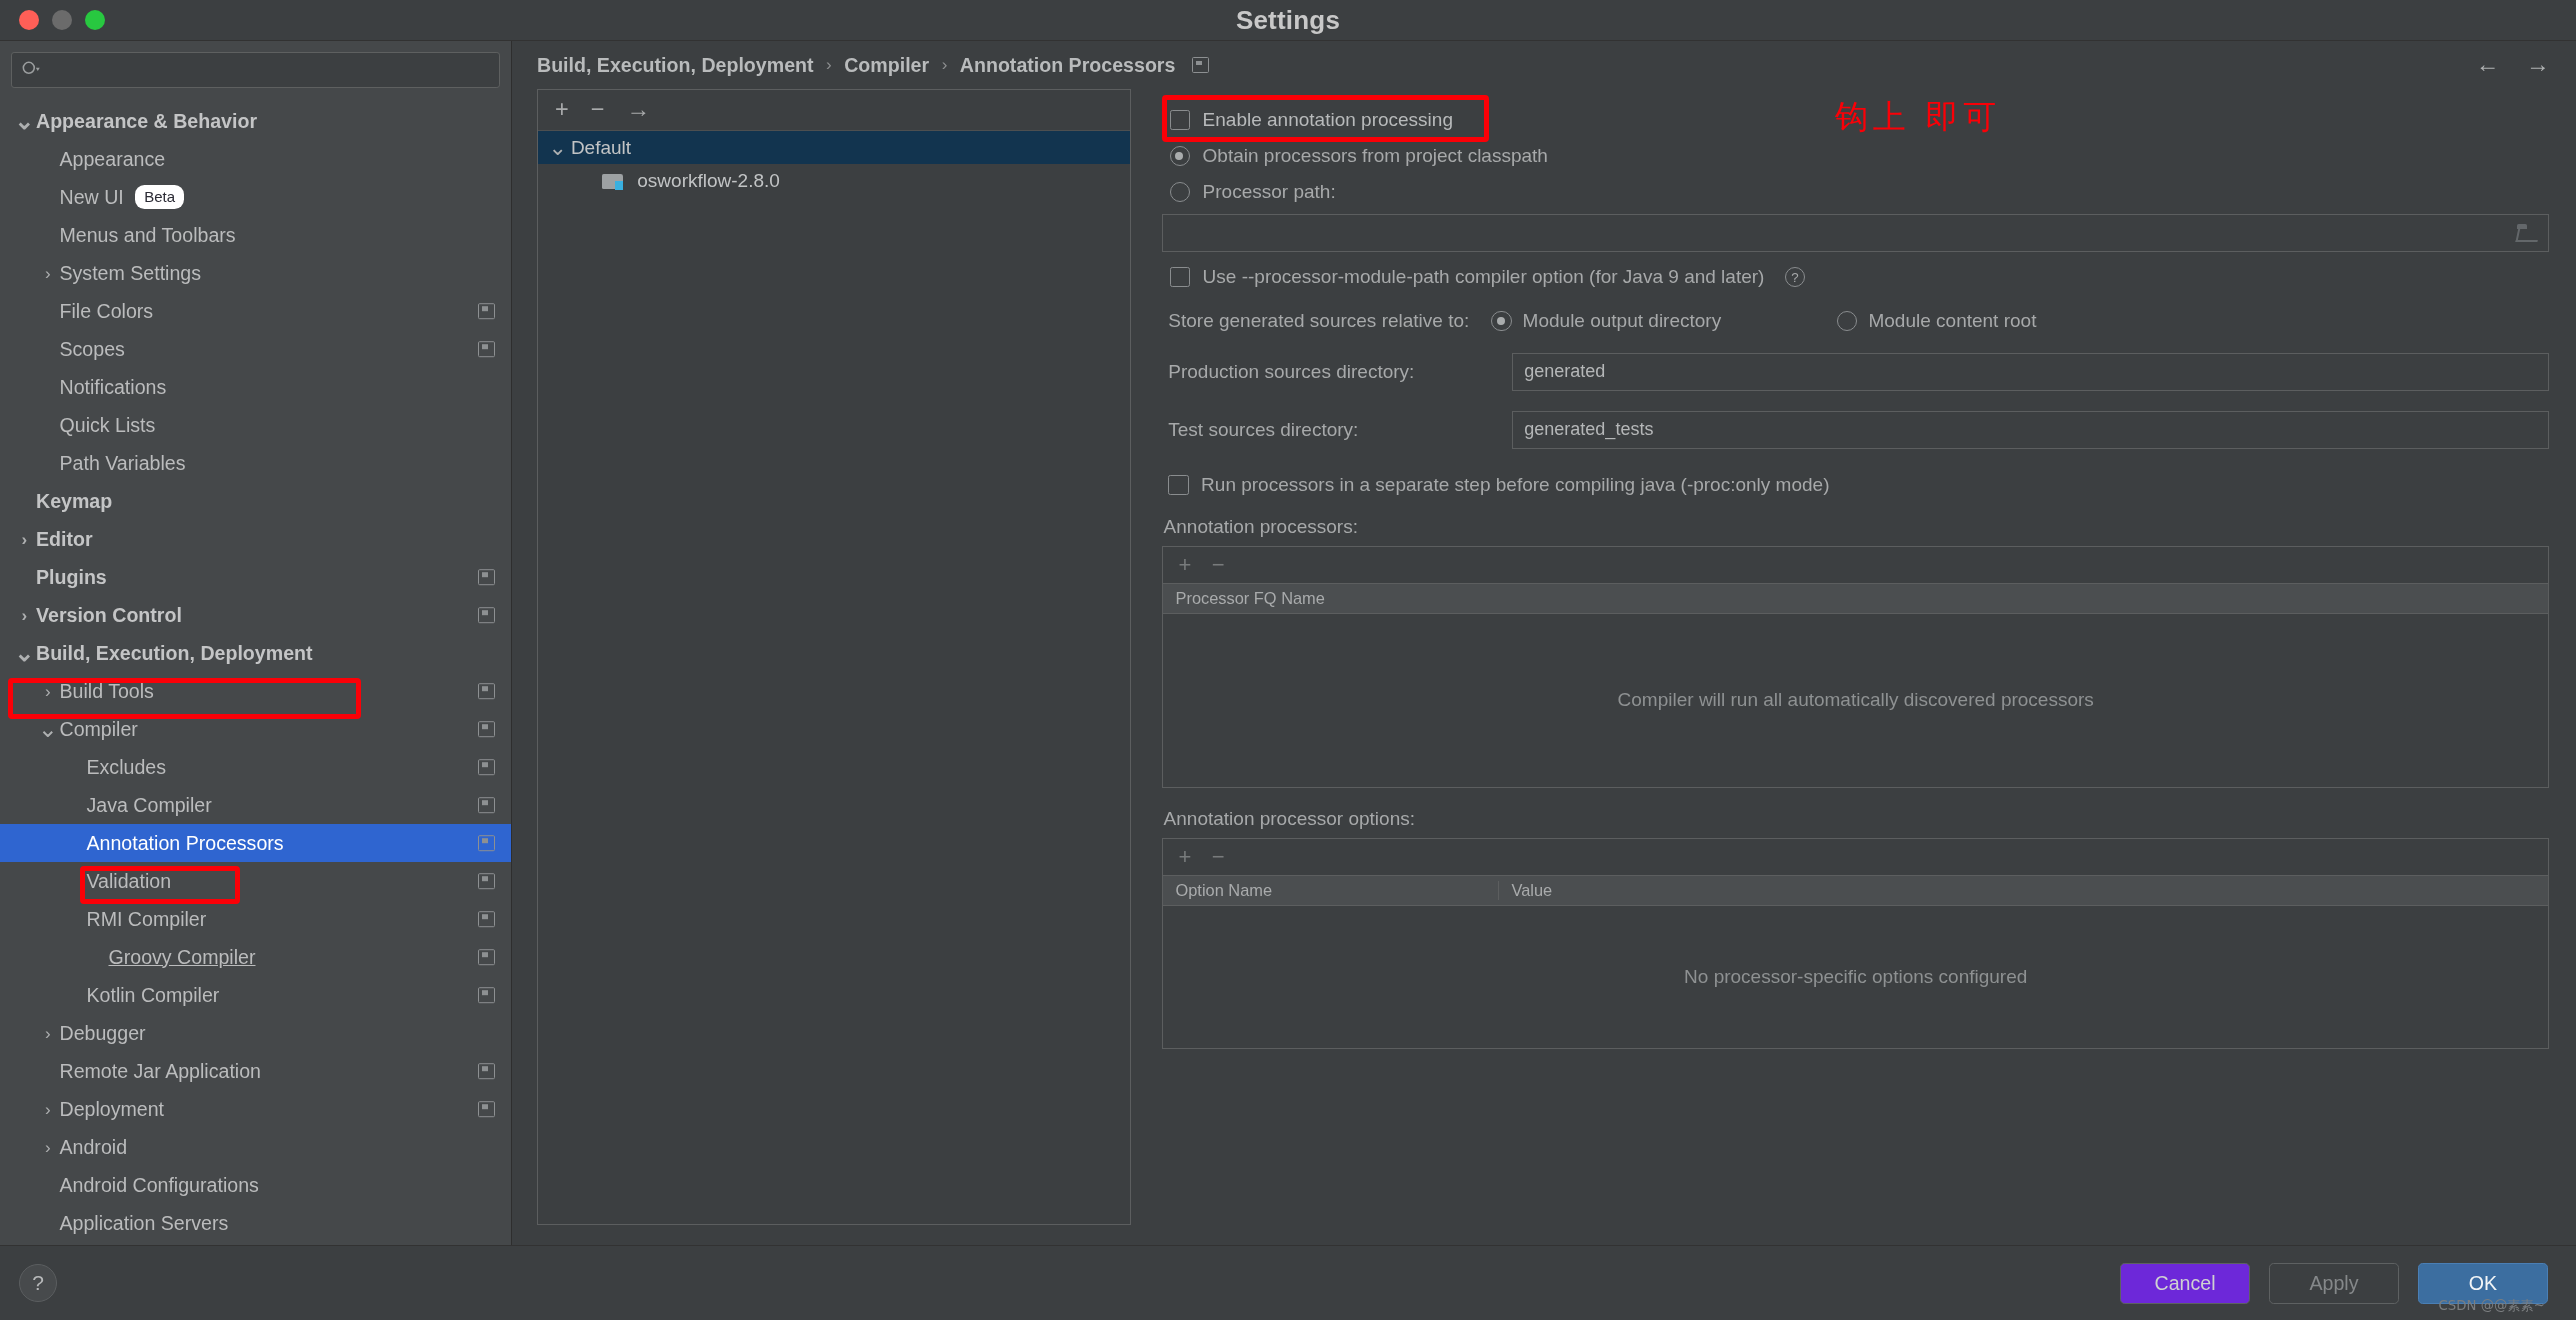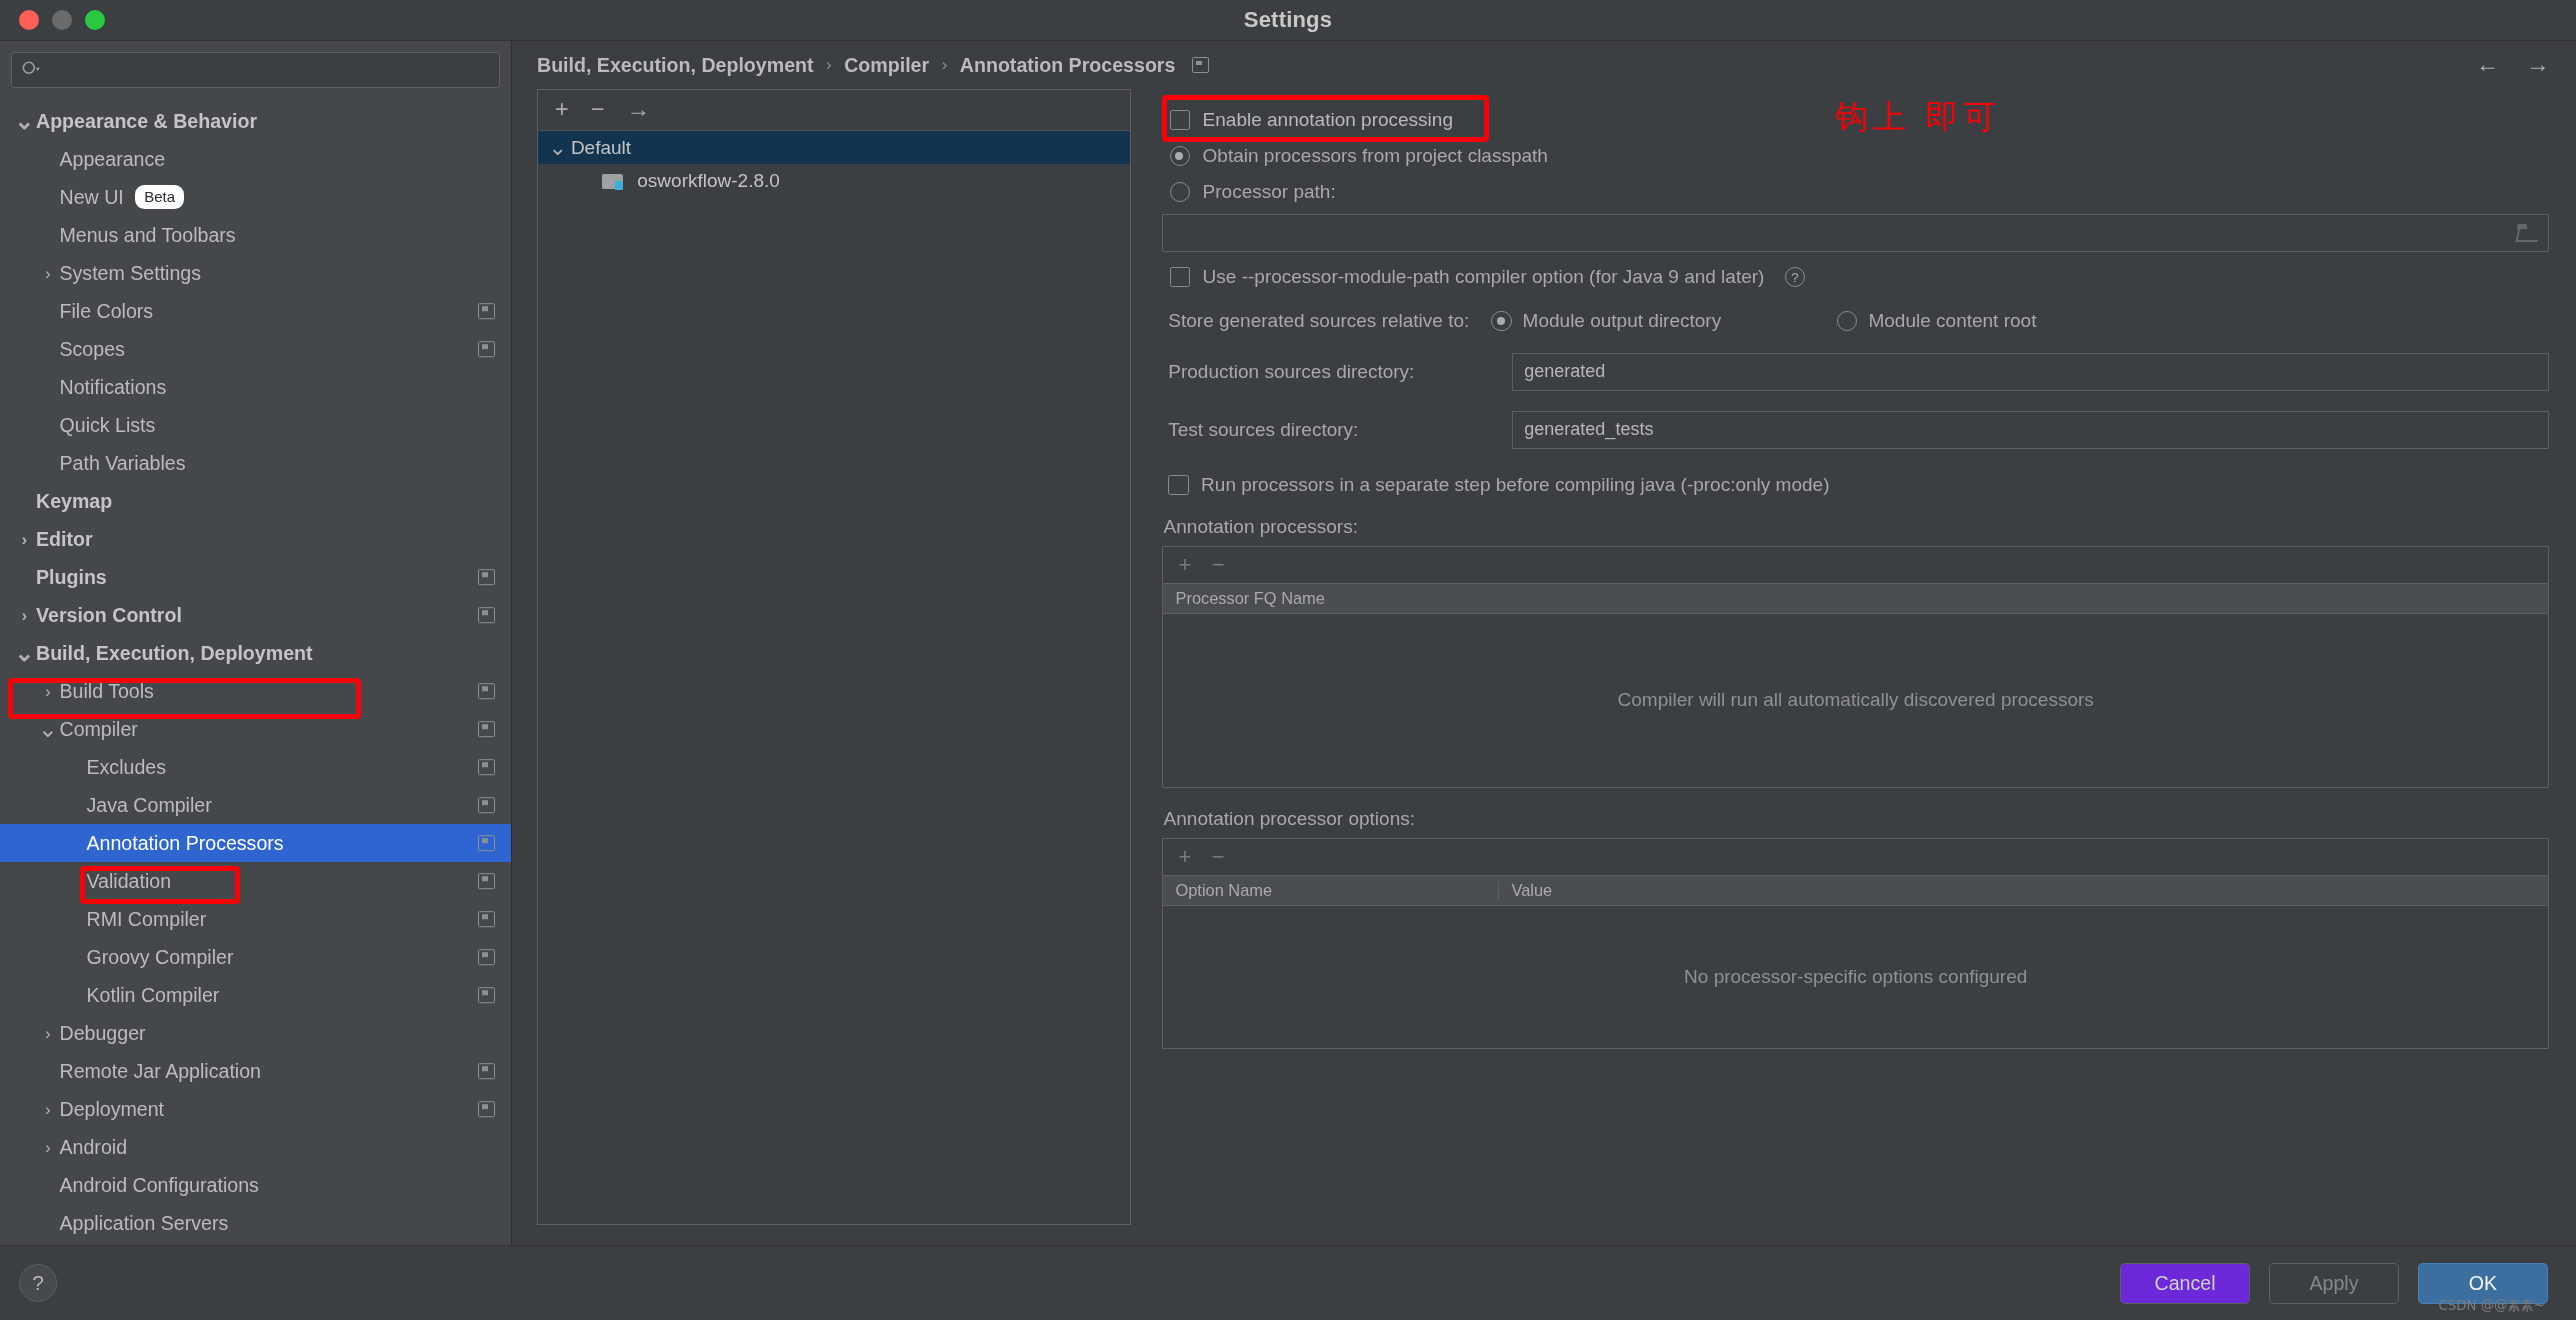--- a/index.html
+++ b/index.html
@@ -23,21 +23,21 @@
     display: flex; align-items: center;
     border-bottom: 0.8px solid #323232;
   }
   .traffic { display: flex; gap: 12.5px; margin-left: 19px; }
   .tl { width: 20.3px; height: 20.3px; border-radius: 50%; }
   .tl.red { background: #ff5f57; }
   .tl.yellow { background: #6b6b6b; }
   .tl.green { background: #28c840; }
   .title-text {
     position: absolute; left: 0; right: 0; text-align: center;
-    font-size: 22px; font-weight: bold; color: #c8c8c8;
+    font-size: 26px; font-weight: bold; color: #c8c8c8;
     letter-spacing: 0.2px; pointer-events: none;
   }
 
   
   .body-row { flex: 1; display: flex; min-height: 0; }
 
   
   .sidebar {
     width: 512px; flex: 0 0 512px;
     background: #45484a;
@@ -397,21 +397,21 @@
           <div class="tree-row" style="padding-left: 63px;">
             <span class="chev"></span>
             <span class="tree-label">Validation</span>
             <span class="proj-icon"></span>
           </div>
           <div class="tree-row" style="padding-left: 63px;">
             <span class="chev"></span>
             <span class="tree-label">RMI Compiler</span>
             <span class="proj-icon"></span>
           </div>
-          <div class="tree-row" style="padding-left: 63px;">
+          <div class="tree-row" style="padding-left: 85px; text-decoration: underline;">
             <span class="chev"></span>
             <span class="tree-label">Groovy Compiler</span>
             <span class="proj-icon"></span>
           </div>
           <div class="tree-row" style="padding-left: 63px;">
             <span class="chev"></span>
             <span class="tree-label">Kotlin Compiler</span>
             <span class="proj-icon"></span>
           </div>
           <div class="tree-row" style="padding-left: 36px;">

